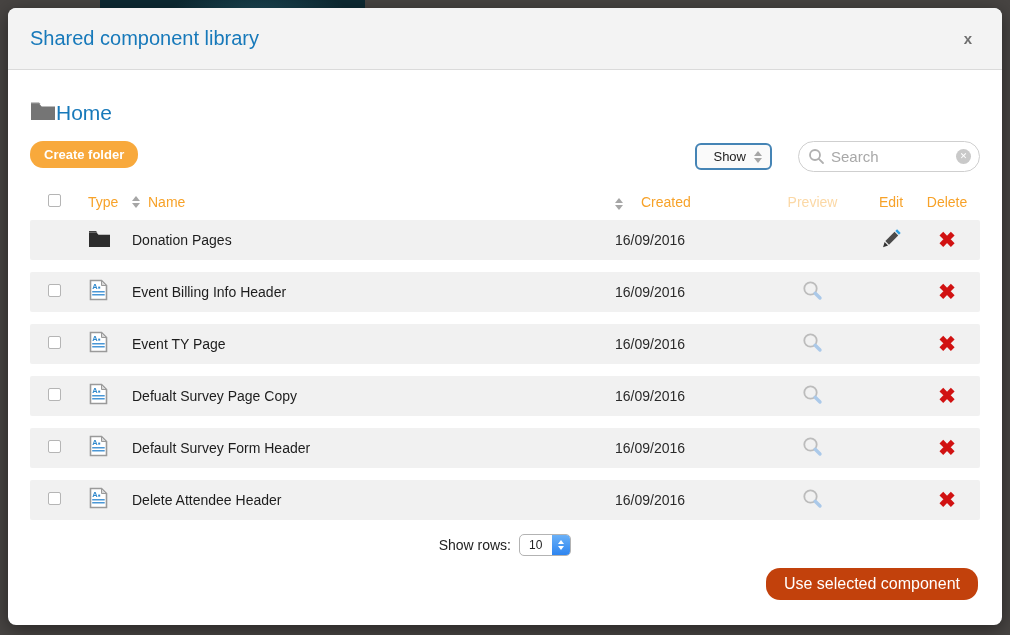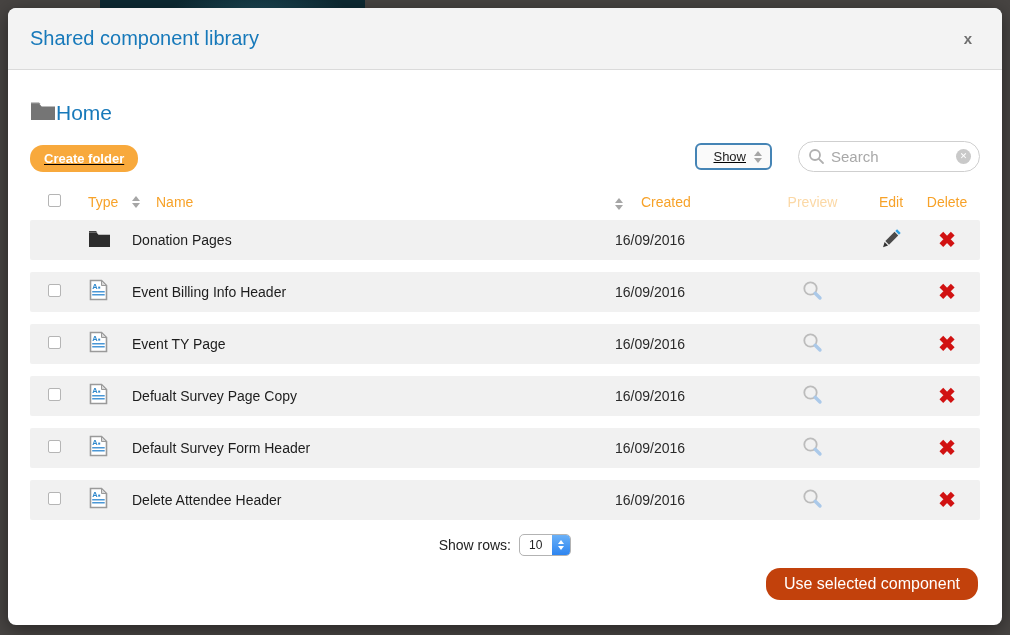--- a/index.html
+++ b/index.html
@@ -17,21 +17,21 @@
     border-radius:8px 8px 0 0; display:flex; align-items:center; justify-content:space-between;
     padding:0 30px 0 22px; }
   .modal-title { color:#1779BA; font-size:20px; }
   .modal-close { color:#6e6e6e; font-size:15px; font-weight:bold; cursor:pointer; line-height:1; }
 
   .modal-body { padding:0 22px; }
 
   .home-row { margin-top:30px; display:flex; align-items:center; }
   .home-title { color:#1779BA; font-size:21px; }
 
-  .toolbar { margin-top:16px; display:flex; align-items:flex-end; justify-content:space-between;text-decoration:underline; }
+  .toolbar { margin-top:16px; display:flex; align-items:flex-start; justify-content:space-between; }
   .btn-create { background:#F8A93C; color:#ffffff; font-weight:bold; font-size:13px;
     border:none; border-radius:13px; padding:6px 14px; cursor:pointer; }
   .toolbar-right { display:flex; align-items:center; gap:26px; }
   .show-select { display:flex; align-items:center; gap:8px; background:#fafafa;
     border:2px solid #4584B5; border-radius:6px; padding:4px 8px 4px 16px; font-size:13px;
     color:#222; cursor:pointer; }
   .sort-arrows { display:inline-flex; flex-direction:column; gap:2px; }
   .sort-arrows .up { width:0; height:0; border-left:4px solid transparent; border-right:4px solid transparent; border-bottom:5px solid #a6a6a6; }
   .sort-arrows .dn { width:0; height:0; border-left:4px solid transparent; border-right:4px solid transparent; border-top:5px solid #a6a6a6; }
   .search-box { position:relative; width:182px; }
@@ -40,21 +40,21 @@
   .search-box input::placeholder { color:#a8a8a8; }
   .search-mag { position:absolute; left:10px; top:7px; }
   .search-clear { position:absolute; right:9px; top:8px; width:15px; height:15px; border-radius:50%;
     background:#c9c9c9; color:#fff; font-size:9px; display:flex; align-items:center; justify-content:center;
     cursor:pointer; line-height:1; }
 
   
   .thead { margin-top:18px; display:flex; align-items:center; padding:0 8px 0 18px; height:24px; }
   .thead .hlabel { color:#F7A229; font-weight:normal; font-size:14px; }
   .hlabel.faded { color:#FBD8A6; }
-  .hgroup { display:flex; align-items:center; gap:16px;text-align:right; }
+  .hgroup { display:flex; align-items:center; gap:8px;text-align:right; }
   .c-check { width:40px; }
   .c-type  { width:44px; }
   .c-name  { flex:1; }
   .c-created { width:150px; display:flex; align-items:flex-end; gap:18px; }
   .c-preview { width:95px; text-align:center; }
   .c-edit   { width:62px; text-align:center; }
   .c-delete { width:50px; text-align:center; }
 
   .rows { margin-top:6px; }
   .trow { display:flex; align-items:center; height:40px; background:#f1f1f1; border-radius:2px;

